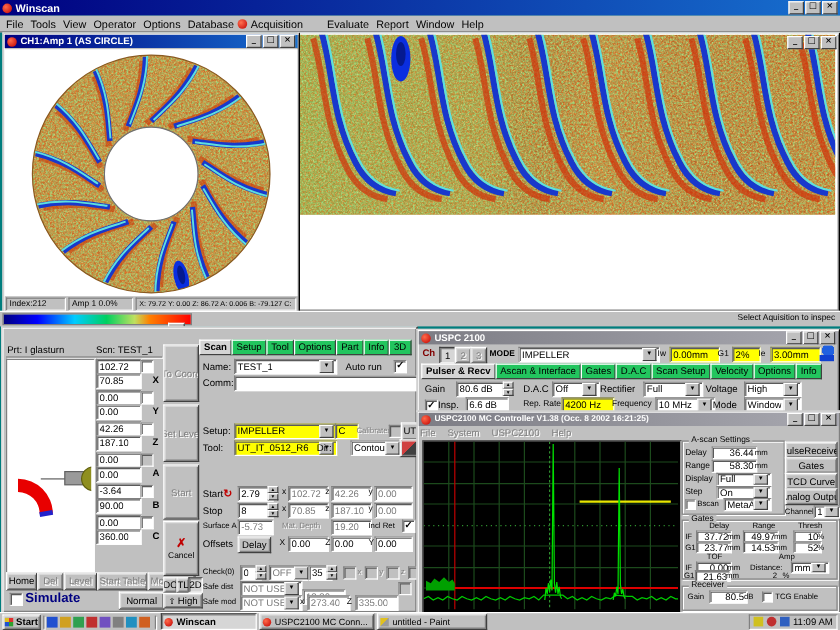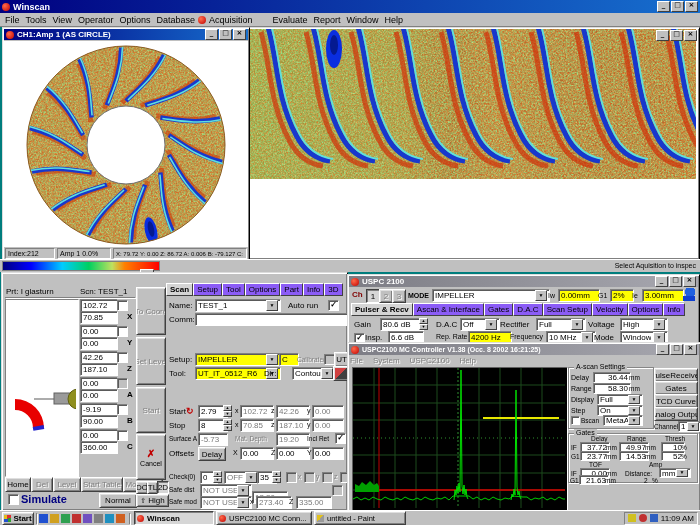--- a/index.html
+++ b/index.html
@@ -34,21 +34,21 @@
   .chk{position:absolute;width:9px;height:9px;background:#fff;border:1px solid;border-color:#808080 #fff #fff #808080;
        box-shadow:inset 1px 1px 0 #5a5a5a;font-size:8px;line-height:8px;text-align:center;font-weight:bold;color:#000}
   .chk.flat{background:#c0c0c0}
   .spin{position:absolute;width:9px;height:11px;display:flex;flex-direction:column}
   .spin i{flex:1;background:#c0c0c0;border:1px solid;border-color:#fff #404040 #404040 #fff;
           font-style:normal;font-size:4px;line-height:4px;text-align:center;color:#000}
   .etch{position:absolute;border:1px solid #868686;box-shadow:inset 1px 1px 0 #fff,1px 1px 0 #fff}
   .leg{position:absolute;top:-5px;left:5px;background:#c0c0c0;padding:0 2px;font-size:7px}
   .menuitem{font-size:9px;padding:0 3px}
   .sep{position:absolute;background:#808080;box-shadow:1px 1px 0 #fff}
-  .tab{height:11px;display:flex;align-items:center;justify-content:center;background:#8b5cf6;
+  .tab{height:11px;display:flex;align-items:center;justify-content:center;background:#22c55e;
        border:1px solid;border-color:#fff #404040 #404040 #fff;font-size:8px;padding:0 3px;white-space:nowrap}
   .tab.on{font-weight:bold;background:#d4d4d4}
   .tray-ic,.ql-ic{width:9px;height:9px;flex:none}
 </style>
 </head>
 <body>
 
 <div id="screen">
 
   <div class="abs" style="left:0;top:0;width:700px;height:13px;background:linear-gradient(90deg,#000080,#1770cf);display:flex;align-items:center;gap:3px;padding:0 2px;box-sizing:border-box">
@@ -333,21 +333,21 @@
       <span class="fld" style="left:78px;top:104px;width:32px">
           <span class="v">0.00</span>
         </span>
       <span class="fld" style="left:78px;top:116px;width:32px">
           <span class="v">0.00</span>
         </span>
       <span class="chk flat" style="left:115px;top:105px"></span>
       <span class="lbl t8" style="left:125px;top:117px;font-weight:bold">A</span>
 
       <span class="fld" style="left:78px;top:130px;width:32px">
-          <span class="v">-9.19</span>
+          <span class="v">-3.64</span>
         </span>
       <span class="fld" style="left:78px;top:142px;width:32px">
           <span class="v">90.00</span>
         </span>
       <span class="chk" style="left:115px;top:131px"></span>
       <span class="lbl t8" style="left:125px;top:143px;font-weight:bold">B</span>
 
       <span class="fld" style="left:78px;top:156px;width:32px">
           <span class="v">0.00</span>
         </span>
@@ -773,20 +773,30 @@
         </span>
     </div>
     <span class="lbl t65" style="left:222px;top:134px">G1</span>
     <span class="fld t65" style="left:231px;top:132px;width:24px;height:8px">
         <span class="v" style="margin-left:auto">21.63</span>
       </span>
     <span class="lbl t65" style="left:257px;top:134px">mm</span>
     <span class="lbl t65" style="left:296px;top:134px">2</span>
     <span class="lbl t65" style="left:304px;top:134px">%</span>
 
+    <div class="etch" style="left:220px;top:145px;width:128px;height:19px">
+      <span class="leg">Receiver</span>
+      <span class="lbl t65" style="left:4px;top:5px">Gain</span>
+      <span class="fld t65" style="left:22px;top:3px;width:26px;height:9px">
+          <span class="v" style="margin-left:auto">80.5</span>
+        </span>
+      <span class="lbl t65" style="left:51px;top:5px">dB</span>
+      <span class="chk" style="left:66px;top:4px;width:7px;height:7px"></span>
+      <span class="lbl t65" style="left:77px;top:5px">TCG Enable</span>
+    </div>
   </div>
 
   <div class="abs" style="left:0;top:510px;width:700px;height:15px;background:#c0c0c0;border-top:1px solid #fff;display:flex;align-items:center;gap:2px;padding:0 2px;box-sizing:border-box">
     <span class="btn" style="position:static;width:30px;height:11px;gap:2px;font-weight:bold">
       <i style="font-style:normal;width:7px;height:7px;flex:none;background:
          conic-gradient(#e03030 0 25%, #30a030 0 50%, #2050d0 0 75%, #e0c020 0)"></i>
       <i style="font-style:normal;font-size:8px">Start</i>
     </span>
     <span class="sep" style="position:static;width:1px;height:11px"></span>
     <span class="ql-ic" style="background:#2050d0"></span>

